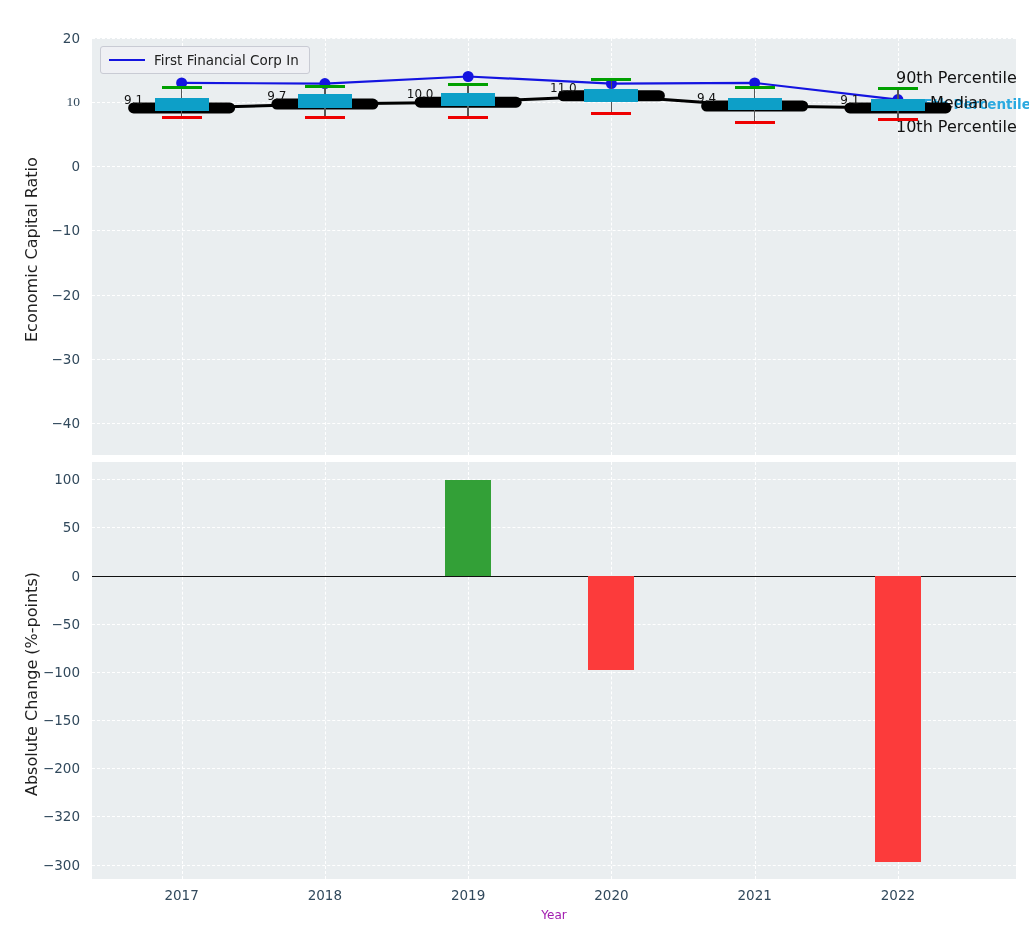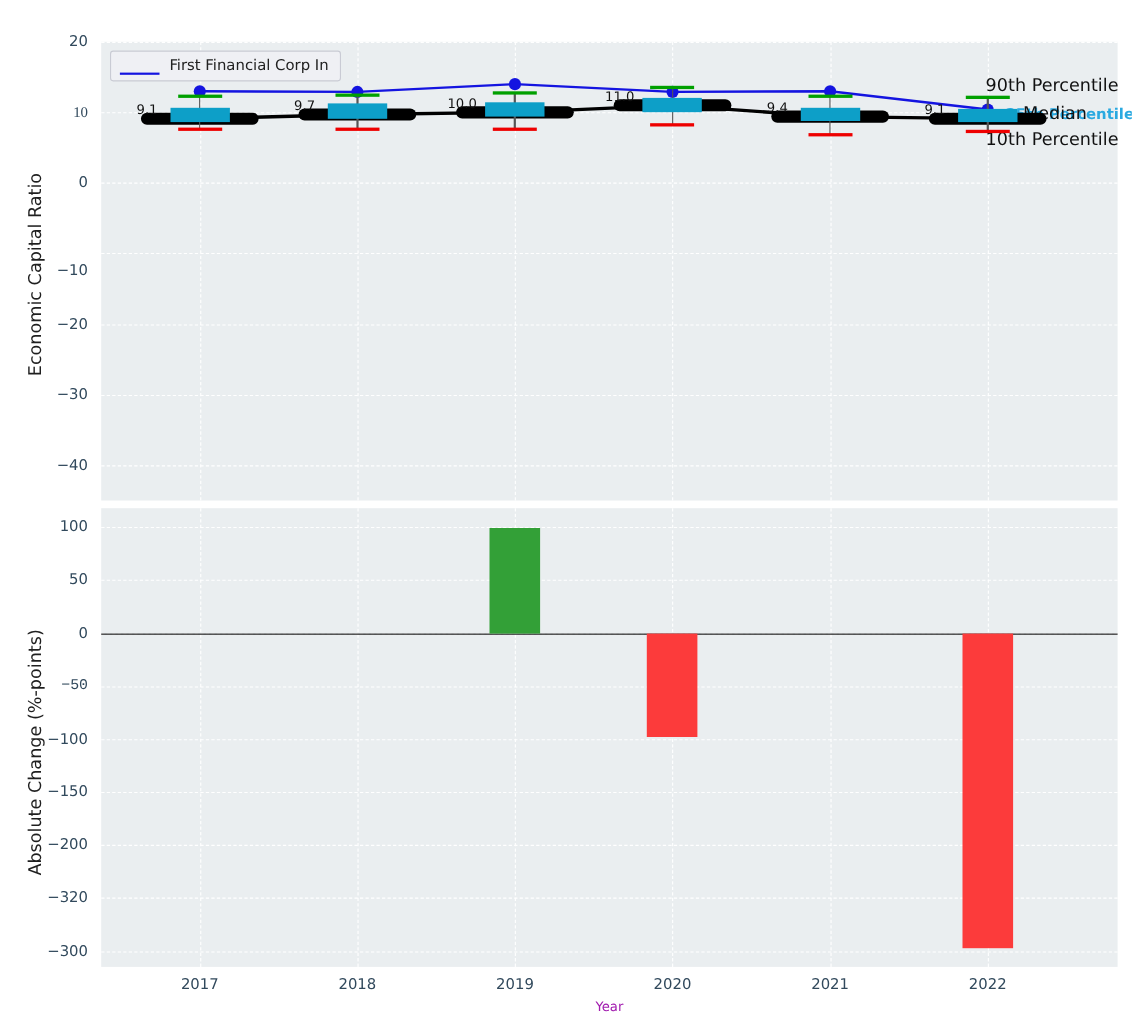--- a/index.html
+++ b/index.html
@@ -82,21 +82,21 @@
 
   svg.overlay {
     position: absolute; left: 0; top: 0; width: 1029px; height: 942px;
     pointer-events: none;
   }
 
   #legend {
     position: absolute; left: 100px; top: 46px;
     background: #eff0f4; border: 1px solid #c9cbd4; border-radius: 3px;
     padding: 5px 10px 5px 8px;
-    display: flex; align-items: flex-end; gap: 9px;
+    display: flex; align-items: center; gap: 9px;
   }
   #legend .swatch { width: 36px; height: 0; border-top: 2.2px solid #1414e0; }
   #legend .lbl { font-size: 13.5px; color: #222222; white-space: nowrap; }
 
   .anno {
     position: absolute; font-size: 16px; white-space: nowrap;
   }
   .anno-black { color: #111111; }
   .anno-blue  { color: #2aa9e0; font-size: 13.5px; font-weight: bold; }
 </style>
@@ -176,28 +176,28 @@
         <circle cx="468.1395348837209" cy="76.49230769230769" r="5.5" fill="#1414e0"></circle>
         <circle cx="611.3953488372092" cy="83.54923076923077" r="5.5" fill="#1414e0"></circle>
         <circle cx="754.6511627906976" cy="82.90769230769232" r="5.5" fill="#1414e0"></circle>
         <circle cx="897.906976744186" cy="99.58769230769231" r="5.5" fill="#1414e0"></circle>
       </g>
   </svg>
 
 <div class="ytick" style="top: 38px; left: 22px; width: 58px;">20</div>
     <div class="ytick" style="top: 102.154px; left: 22px; width: 58px; font-family: Liberation Serif, serif;">10</div>
     <div class="ytick" style="top: 166.308px; left: 22px; width: 58px;">0</div>
-    <div class="ytick" style="top: 230.462px; left: 22px; width: 58px; margin-top: 16px;">−10</div>
+    <div class="ytick" style="top: 230.462px; left: 22px; width: 58px;">−10</div>
     <div class="ytick" style="top: 294.615px; left: 22px; width: 58px;">−20</div>
     <div class="ytick" style="top: 358.769px; left: 22px; width: 58px;">−30</div>
     <div class="ytick" style="top: 422.923px; left: 22px; width: 58px;">−40</div>
     <div class="ytick" style="top: 479.335px; left: 22px; width: 58px;">100</div>
     <div class="ytick" style="top: 527.487px; left: 22px; width: 58px;">50</div>
     <div class="ytick" style="top: 575.64px; left: 22px; width: 58px;">0</div>
-    <div class="ytick" style="top: 623.792px; left: 22px; width: 58px; font-family: Liberation Mono, monospace;">−50</div>
+    <div class="ytick" style="top: 623.792px; left: 22px; width: 58px;">−50</div>
     <div class="ytick" style="top: 671.945px; left: 22px; width: 58px;">−100</div>
     <div class="ytick" style="top: 720.097px; left: 22px; width: 58px;">−150</div>
     <div class="ytick" style="top: 768.249px; left: 22px; width: 58px;">−200</div>
     <div class="ytick" style="top: 816.402px; left: 22px; width: 58px;">−320</div>
     <div class="ytick" style="top: 864.554px; left: 22px; width: 58px;">−300</div>
     <div class="xtick" style="left: 181.628px; top: 887px;">2017</div>
     <div class="xtick" style="left: 324.884px; top: 887px;">2018</div>
     <div class="xtick" style="left: 468.14px; top: 887px;">2019</div>
     <div class="xtick" style="left: 611.395px; top: 887px;">2020</div>
     <div class="xtick" style="left: 754.651px; top: 887px;">2021</div>

